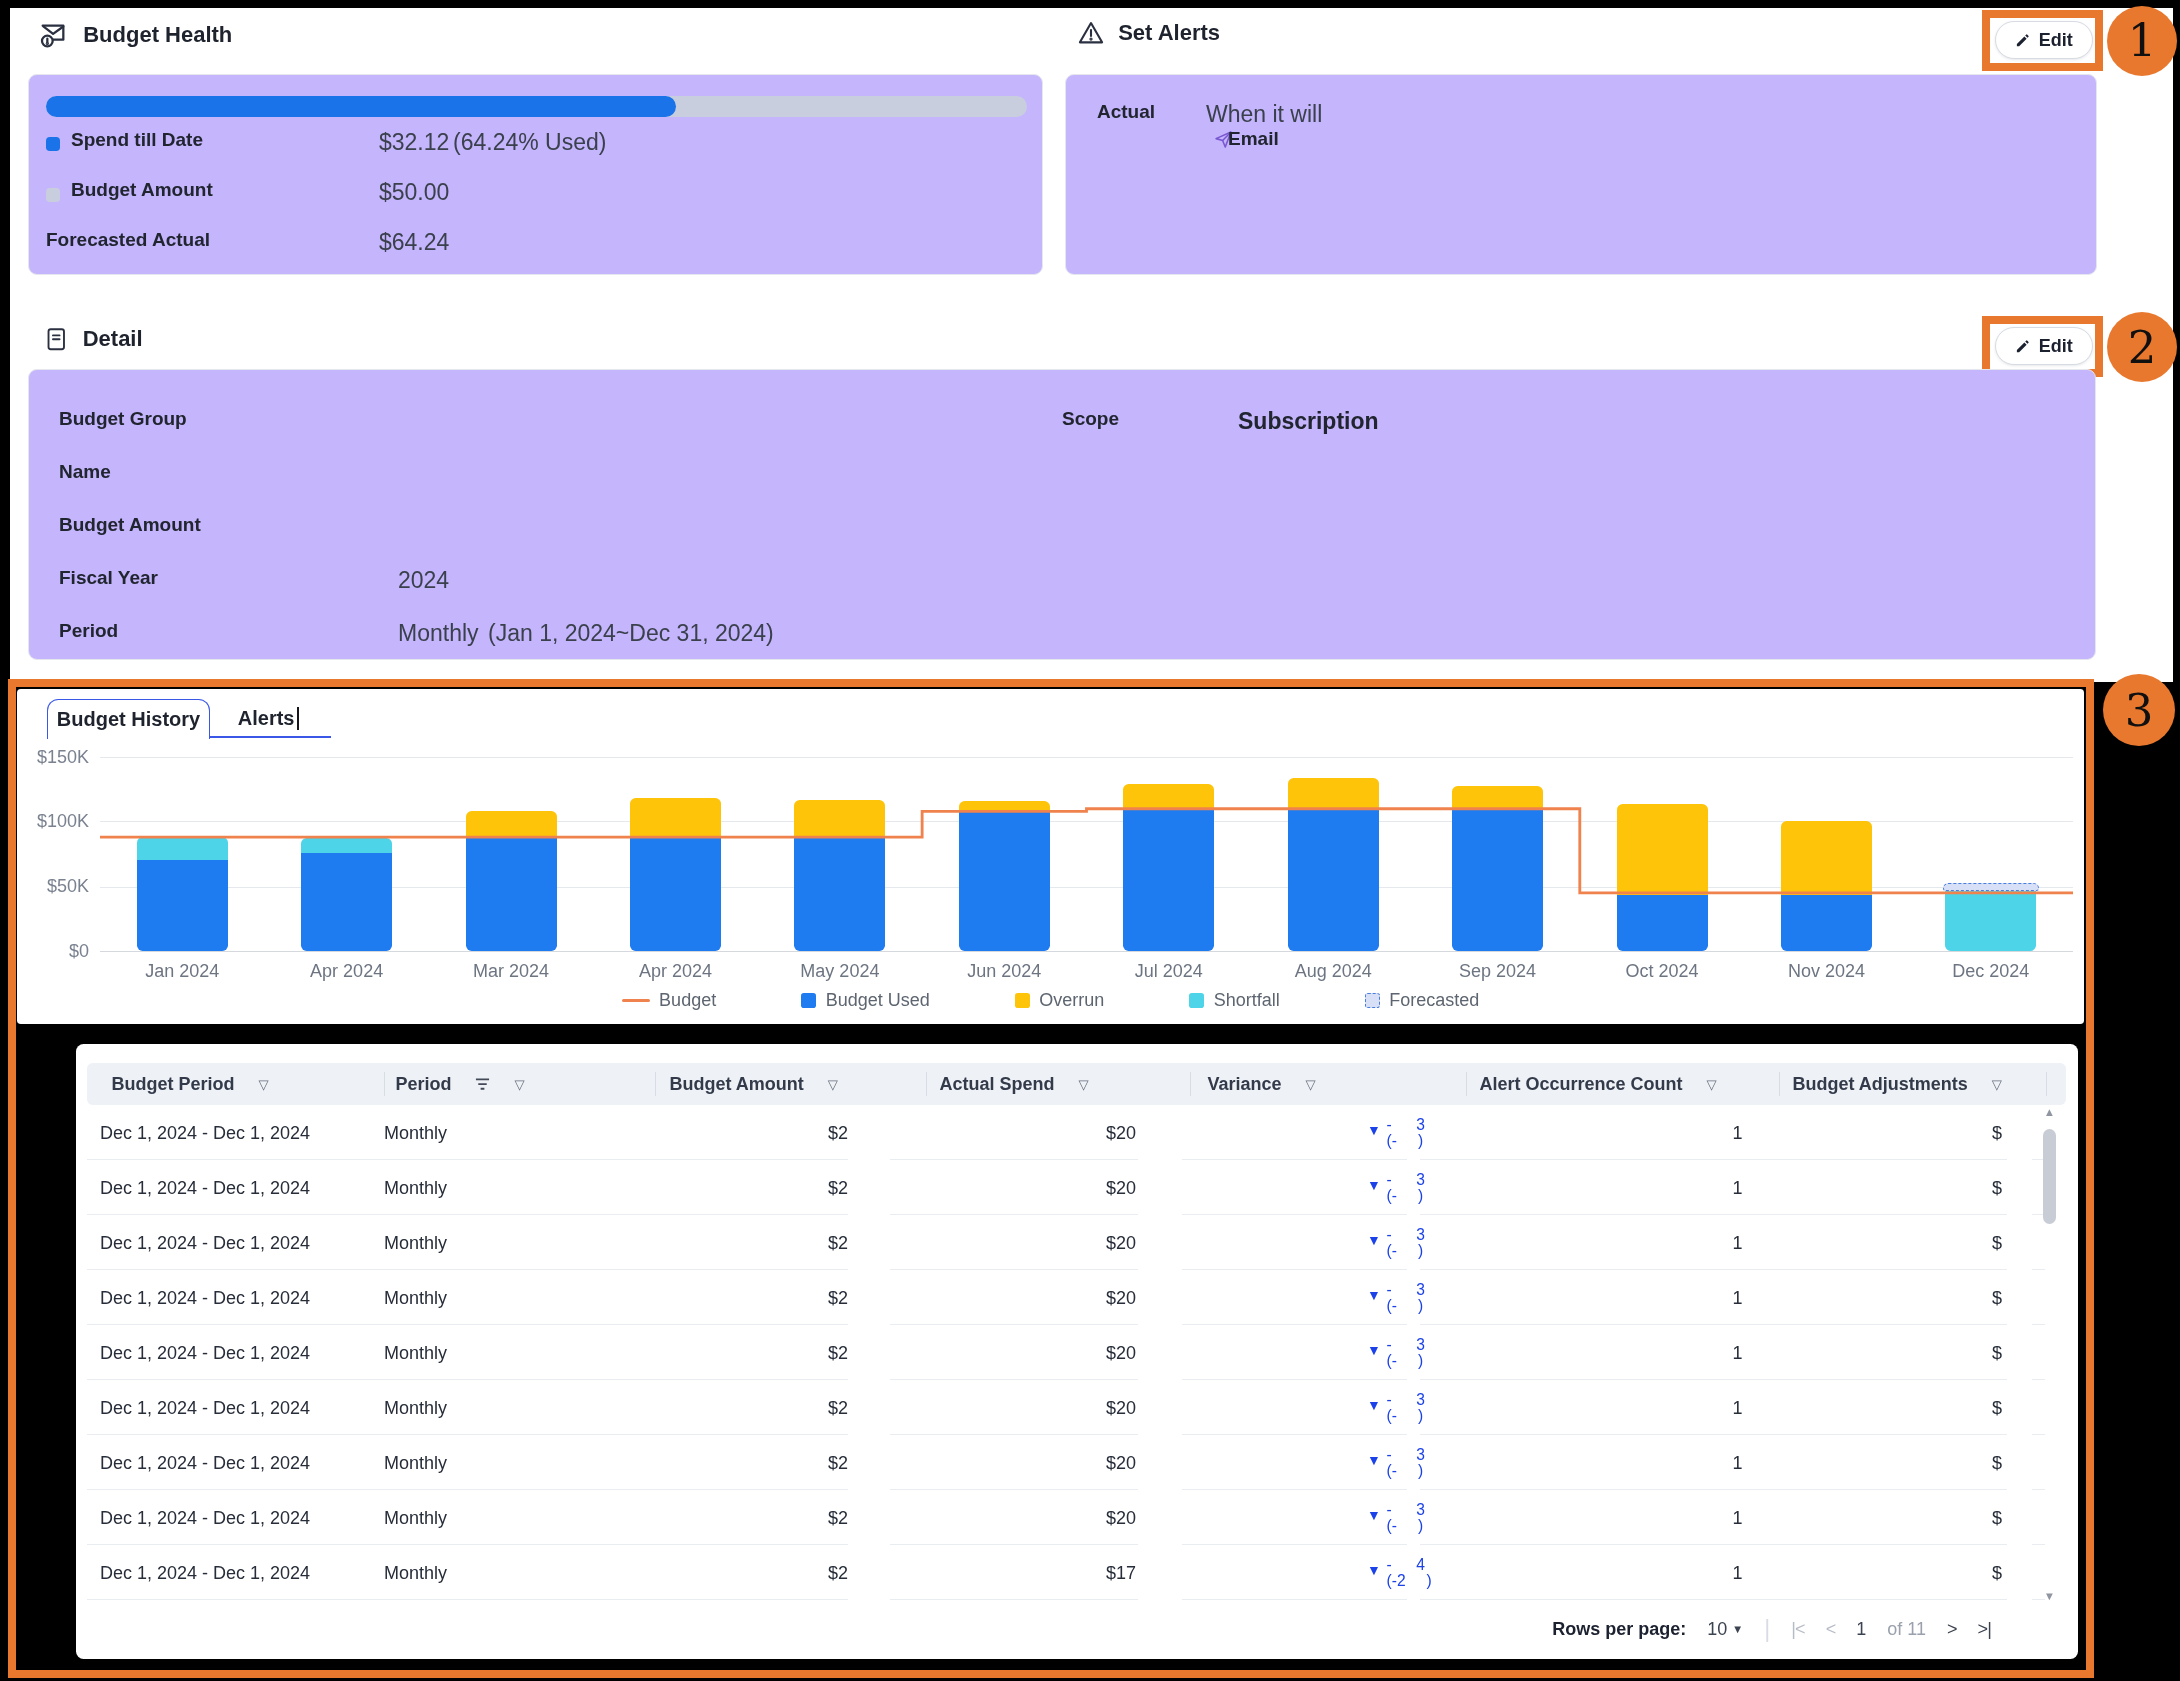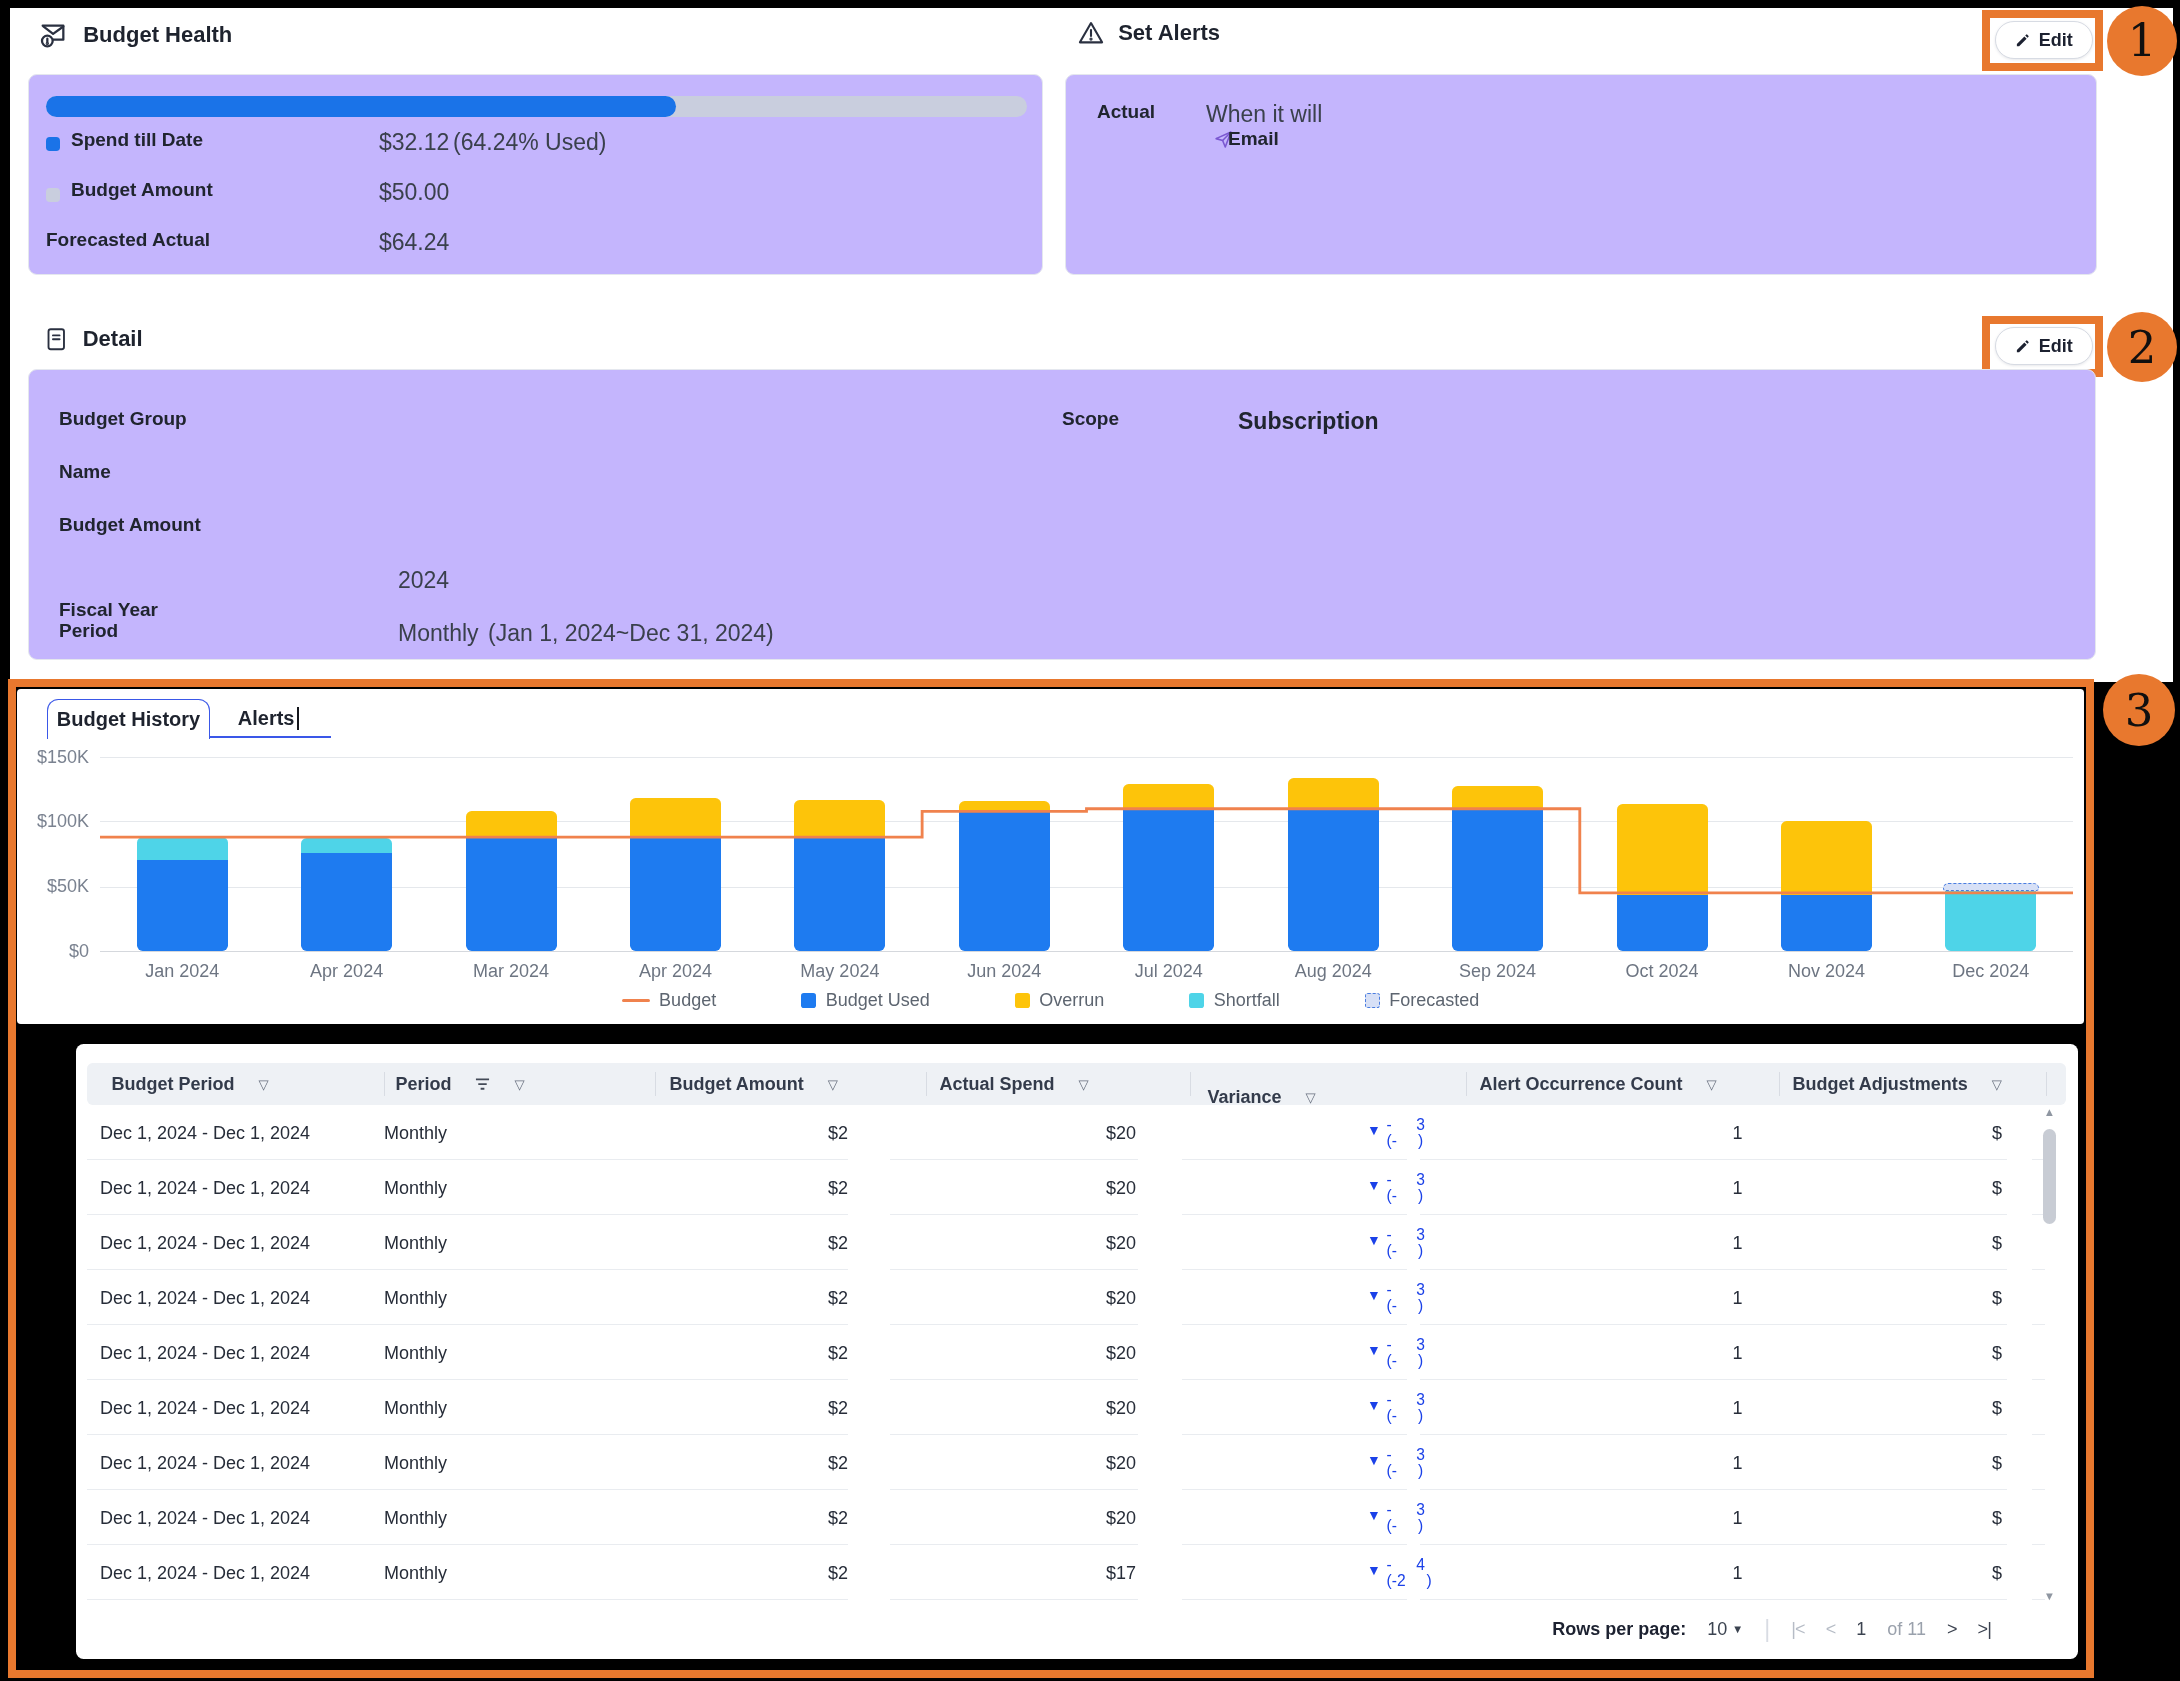--- a/index.html
+++ b/index.html
@@ -180,21 +180,21 @@
     <span>Edit</span>
   </button>
   <div class="annot" style="left:1982px;top:316px;width:121px;height:61px;"></div>
   <div class="badge" style="left:2107px;top:312px;width:70px;height:70px;">2</div>
 
   <div class="card" style="left:28px;top:369px;width:2068px;height:291px;">
     <div id="detail-fields">
         <span class="kv-label abs" style="left: 30px; top: 38px;">Budget Group</span>
         <span class="kv-label abs" style="left: 30px; top: 91px;">Name</span>
         <span class="kv-label abs" style="left: 30px; top: 144px;">Budget Amount</span>
-        <span class="kv-label abs" style="left: 30px; top: 197px; margin-top: 32px;">Fiscal Year</span>
+        <span class="kv-label abs" style="left: 30px; top: 197px;">Fiscal Year</span>
         <span class="kv-value abs" style="left: 369px; top: 197px;">2024</span>
         <span class="kv-label abs" style="left: 30px; top: 250px;">Period</span>
         <span class="kv-value abs" style="left: 369px; top: 250px;">Monthly</span>
         <span class="kv-value abs" style="left: 459px; top: 250px;">(Jan 1, 2024~Dec 31, 2024)</span>
       </div>
     <span class="kv-label abs" style="left:1033px;top:38px;">Scope</span>
     <span class="kv-value abs" style="left:1209px;top:38px;font-weight:700;color:#20252f;">Subscription</span>
   </div>
 
   <div class="annot" style="left:7.6px;top:679px;width:2086px;height:999px;"></div>
@@ -356,21 +356,21 @@
           <span class="sortg">▽</span>
         </div>
         <div class="th" style="left: 582px;">
           <span>Budget Amount</span>
           <span class="sortg">▽</span>
         </div>
         <div class="th" style="left: 852px;">
           <span>Actual Spend</span>
           <span class="sortg">▽</span>
         </div>
-        <div class="th" style="left: 1120px; margin-top: 13px;">
+        <div class="th" style="left: 1120px;">
           <span>Variance</span>
           <span class="sortg">▽</span>
         </div>
         <div class="th" style="left: 1392px;">
           <span>Alert Occurrence Count</span>
           <span class="sortg">▽</span>
         </div>
         <div class="th" style="left: 1705px;">
           <span>Budget Adjustments</span>
           <span class="sortg">▽</span>

